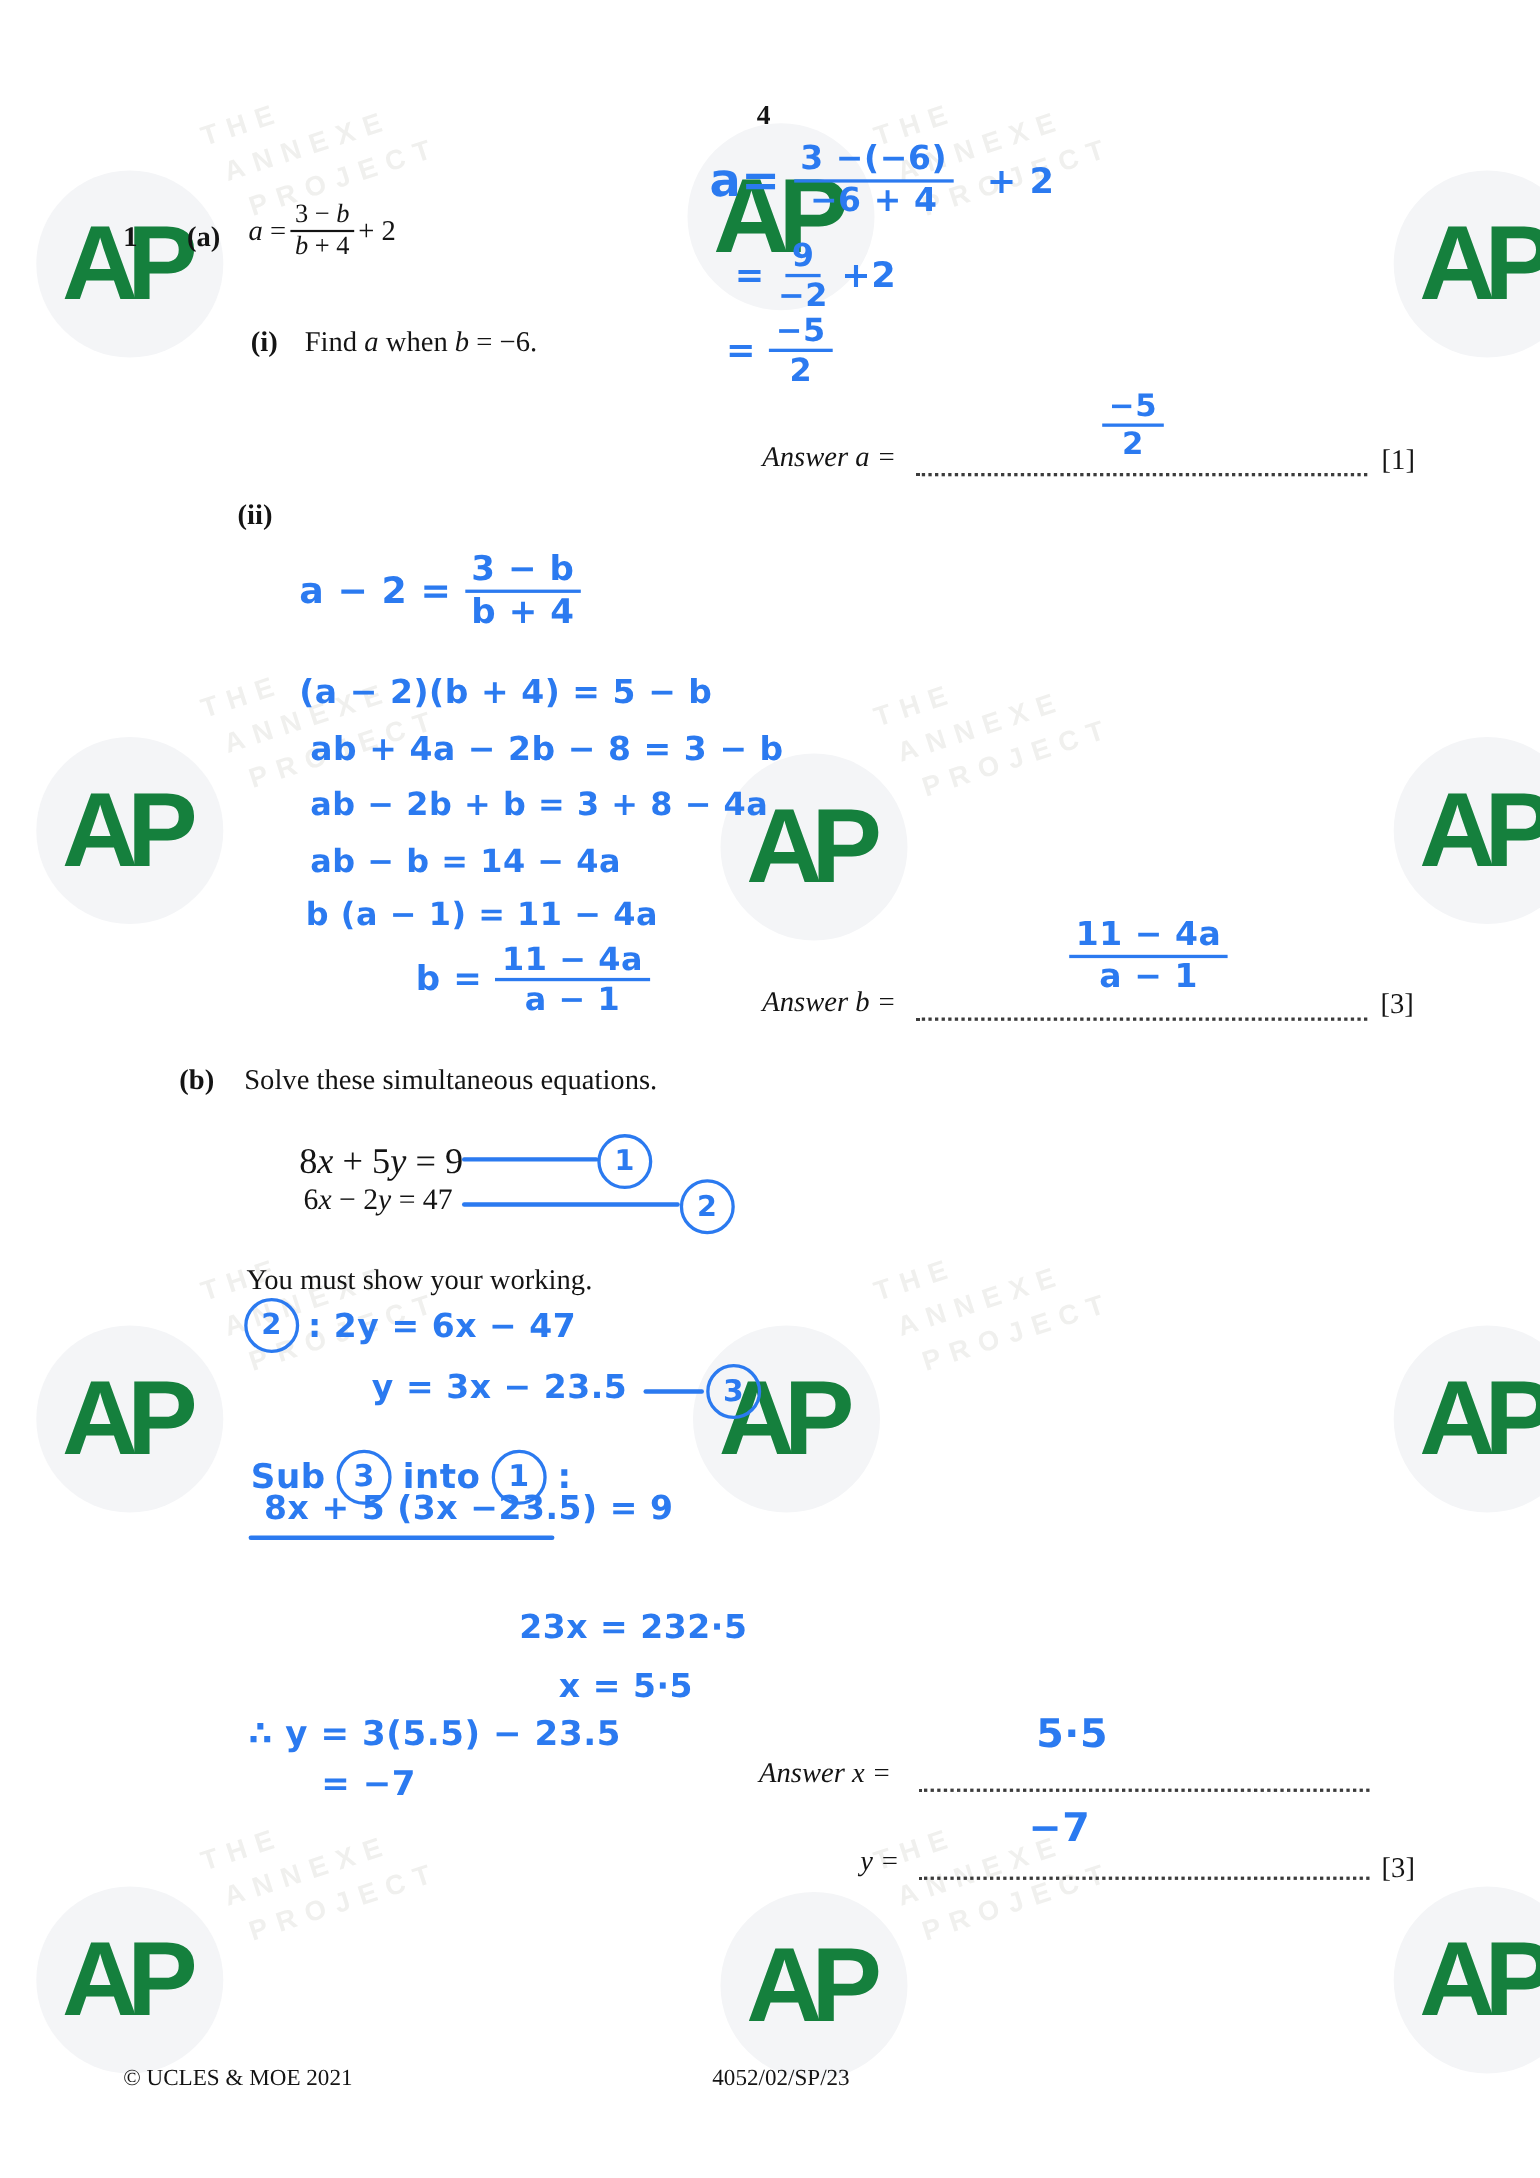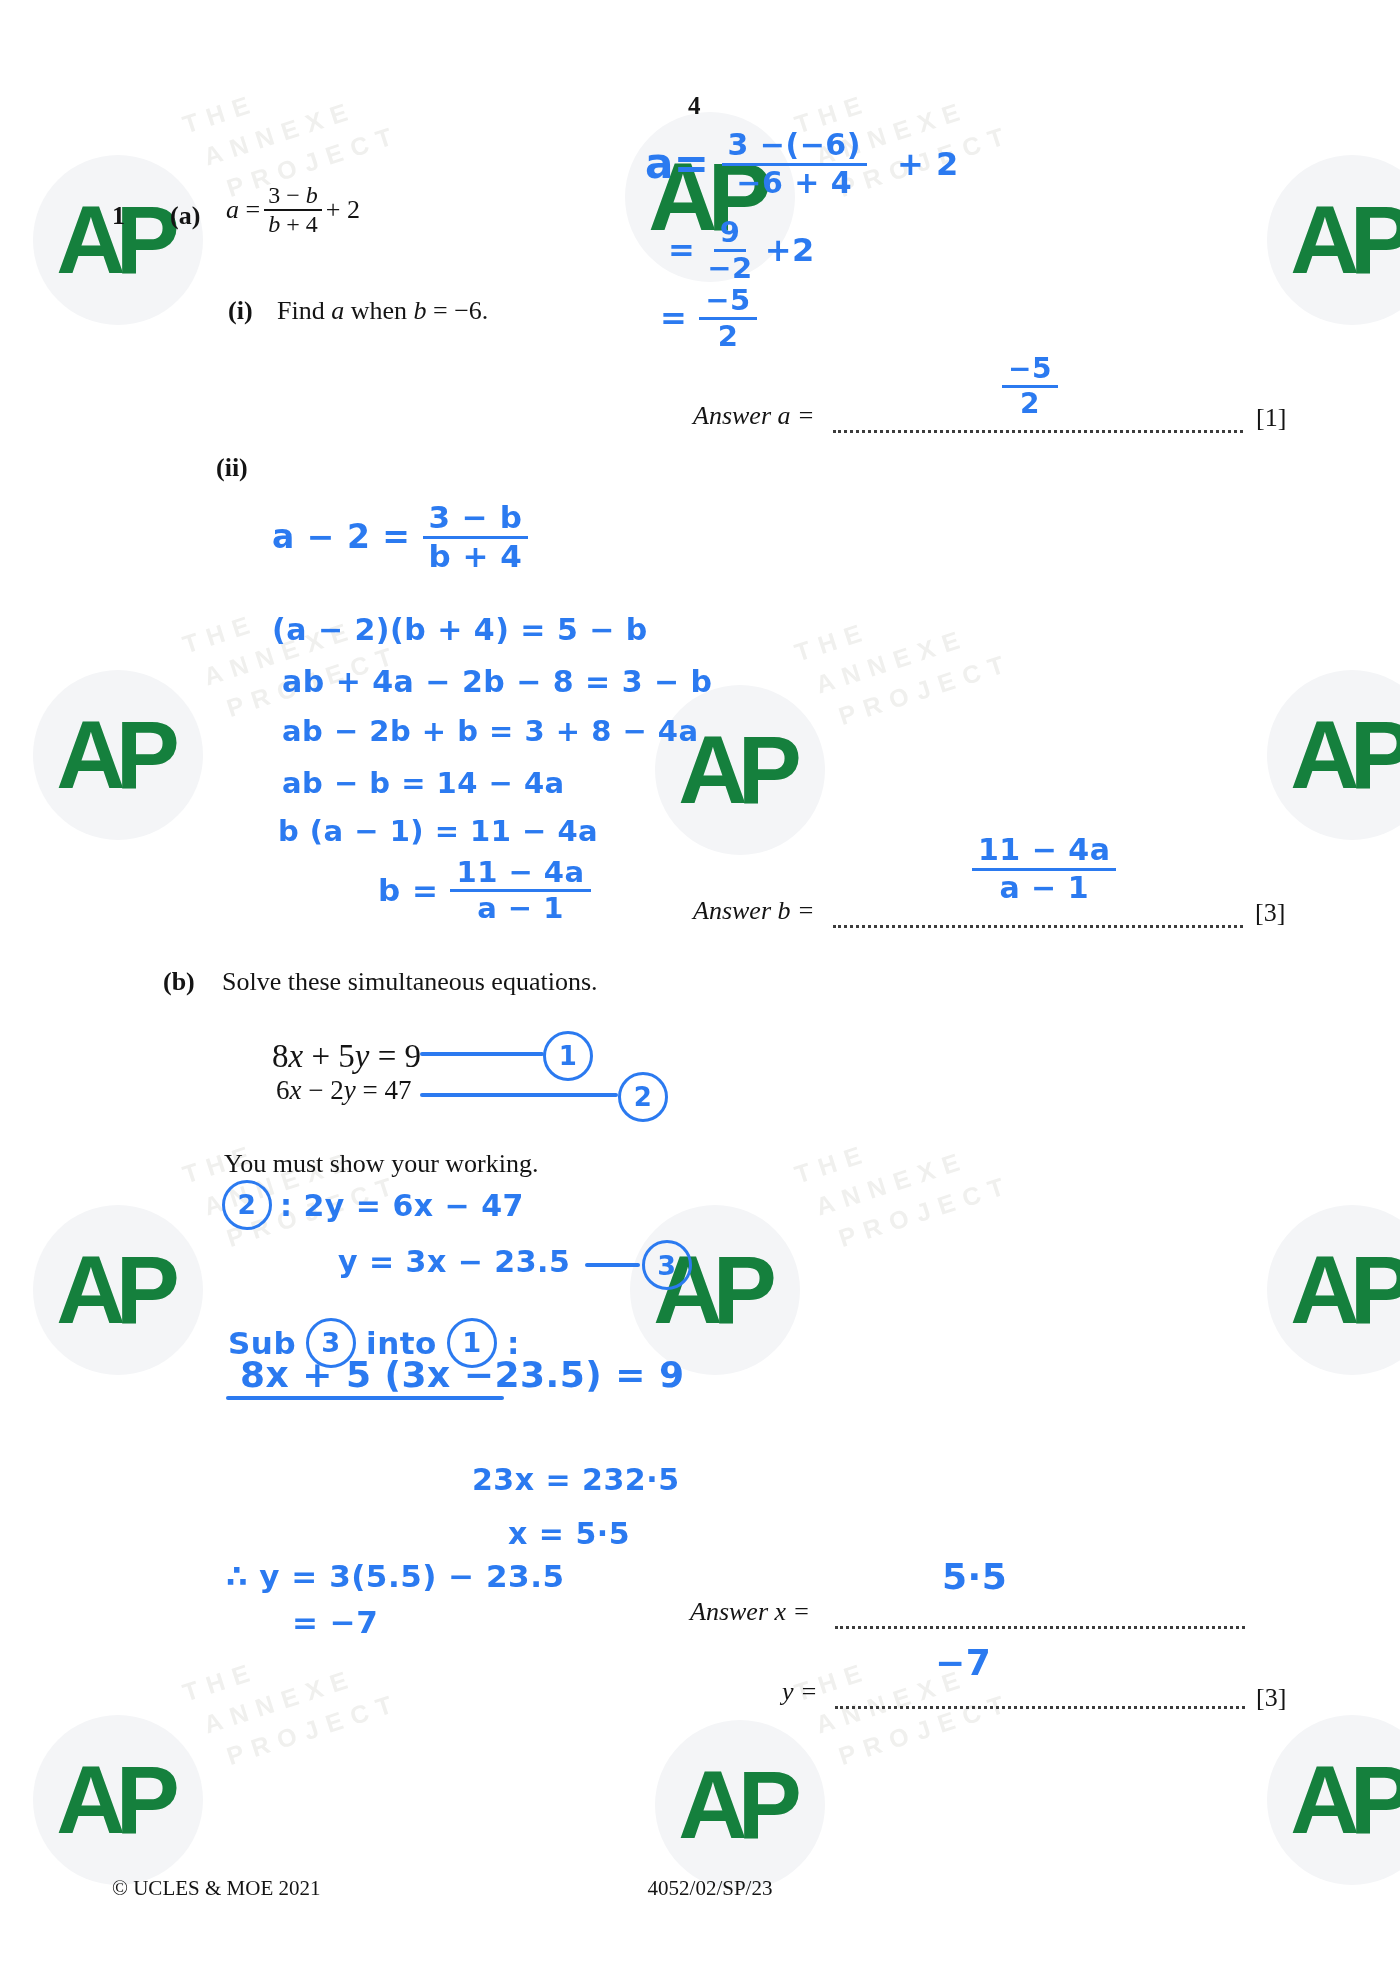--- a/index.html
+++ b/index.html
@@ -237,21 +237,21 @@
         <span>3</span>
       </span>
     <span>into</span>
     <span class="circ">
         <span>1</span>
       </span>
     <span>:</span>
   </div>
   <div class="rule z" style="left:226px;top:1396px;width:278px"></div>
 
-  <div class="abs z ink" style="left:240px;top:1352px;font-size:36px;top:1354px">8x + 5 (3x −23.5) = 9</div>
+  <div class="abs z ink" style="left:240px;top:1352px;font-size:30px;top:1354px">8x + 5 (3x −23.5) = 9</div>
   <div class="abs z ink" style="left:472px;top:1462px;font-size:30px">23x = 232·5</div>
   <div class="abs z ink" style="left:508px;top:1516px;font-size:30px">x = 5·5</div>
   <div class="abs z ink" style="left:226px;top:1558px;font-size:31px">∴ y = 3(5.5) − 23.5</div>
   <div class="abs z ink" style="left:292px;top:1604px;font-size:31px">= −7</div>
 
   <div class="abs z print" style="left:690px;top:1596px"><i>Answer x =</i></div>
   <div class="dots z" style="left:835px;top:1626px;width:410px"></div>
   <div class="abs z ink" style="left:942px;top:1556px;font-size:36px">5·5</div>
 
   <div class="abs z print" style="left:782px;top:1676px"><i>y =</i></div>

